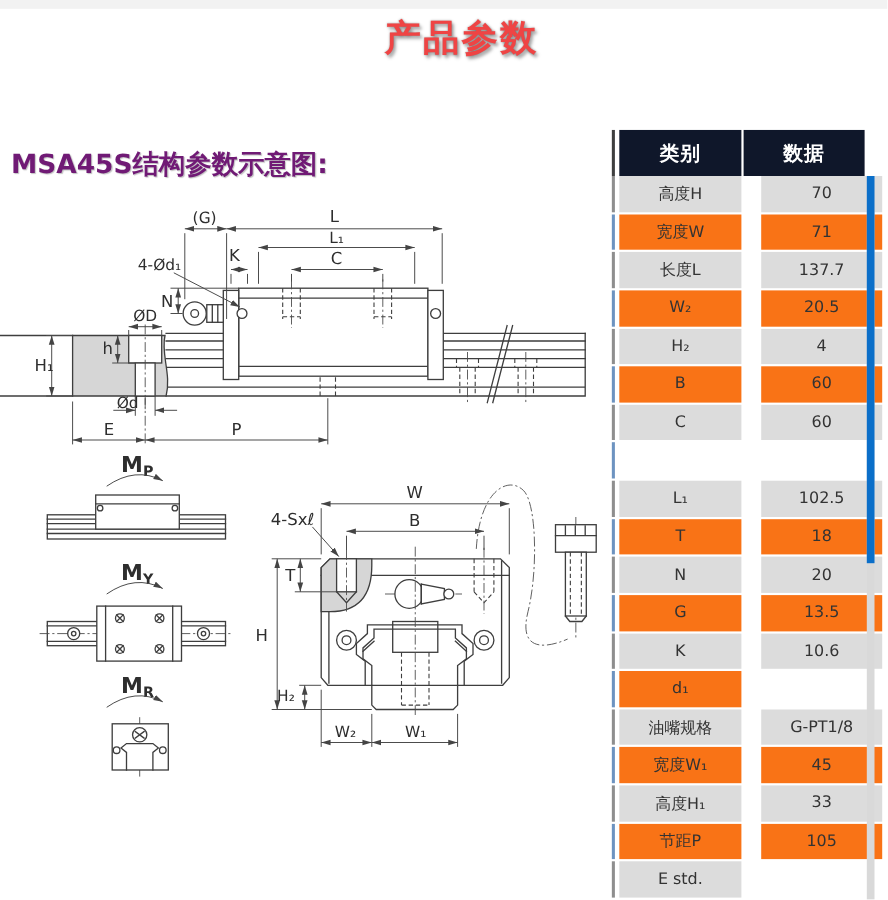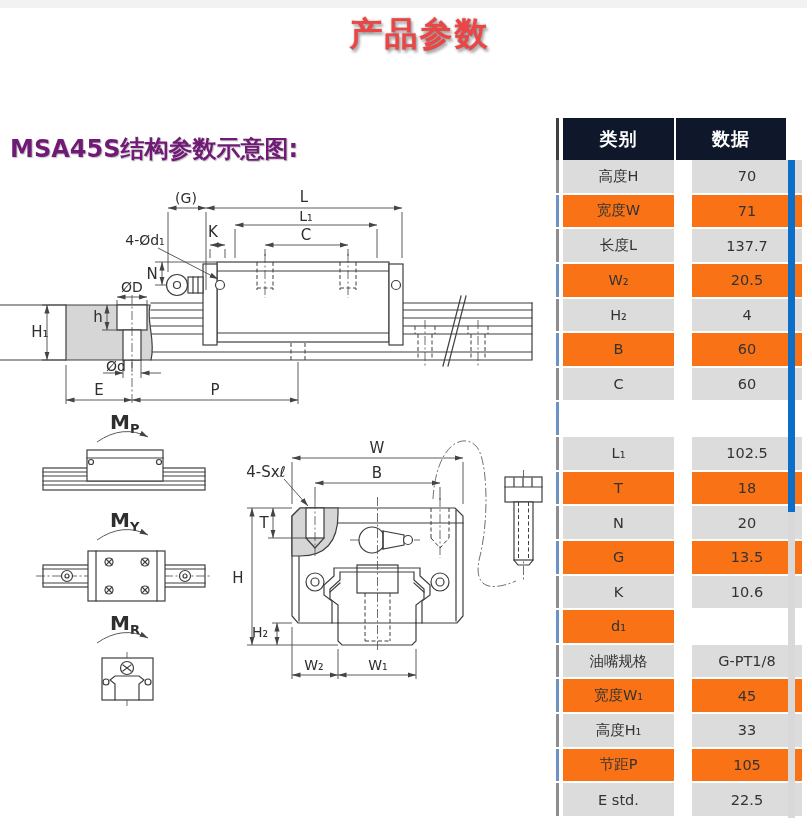--- a/index.html
+++ b/index.html
@@ -340,20 +340,19 @@
           <div class="cell vcell">33</div>
         </div>
       <div class="trow b">
           <div class="strip"></div>
           <div class="cell lcell">节距P</div>
           <div class="cell vcell">105</div>
         </div>
       <div class="trow g">
           <div class="strip"></div>
           <div class="cell lcell">E std.</div>
-          <div class="cell vcell">22.5</div>
         </div>
     </div>
     <div class="sbtrack">
       <div class="sbthumb"></div>
     </div>
   </div>
 </div>
 
 </body></html>

